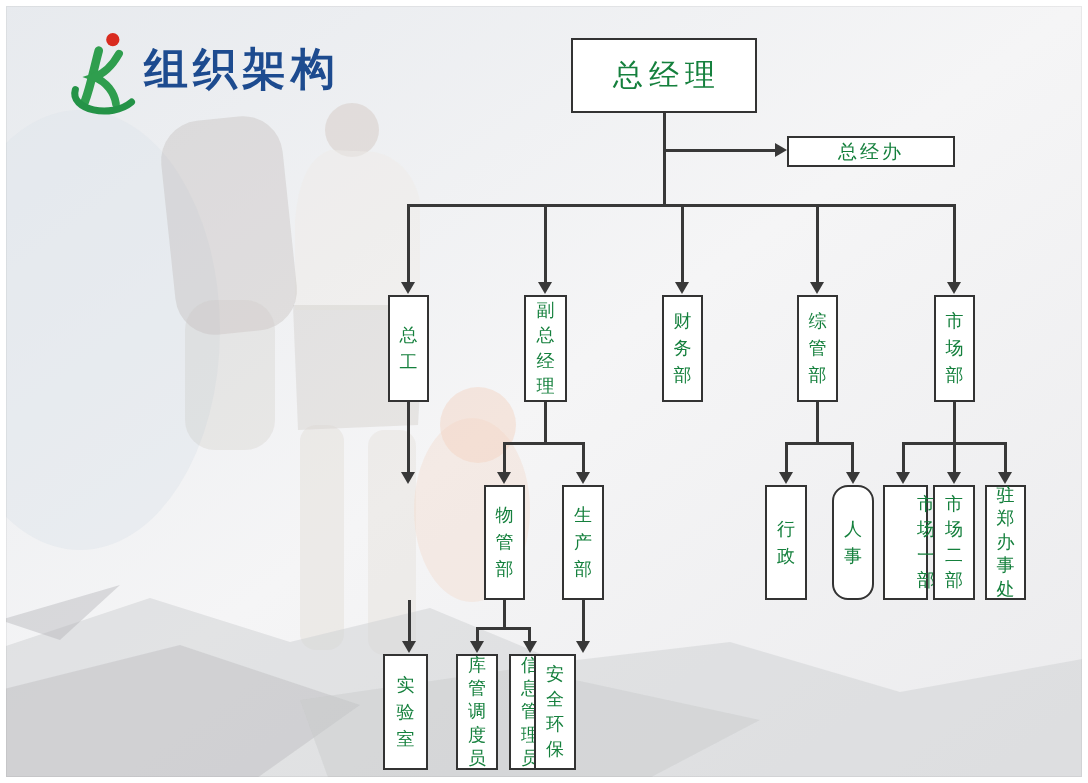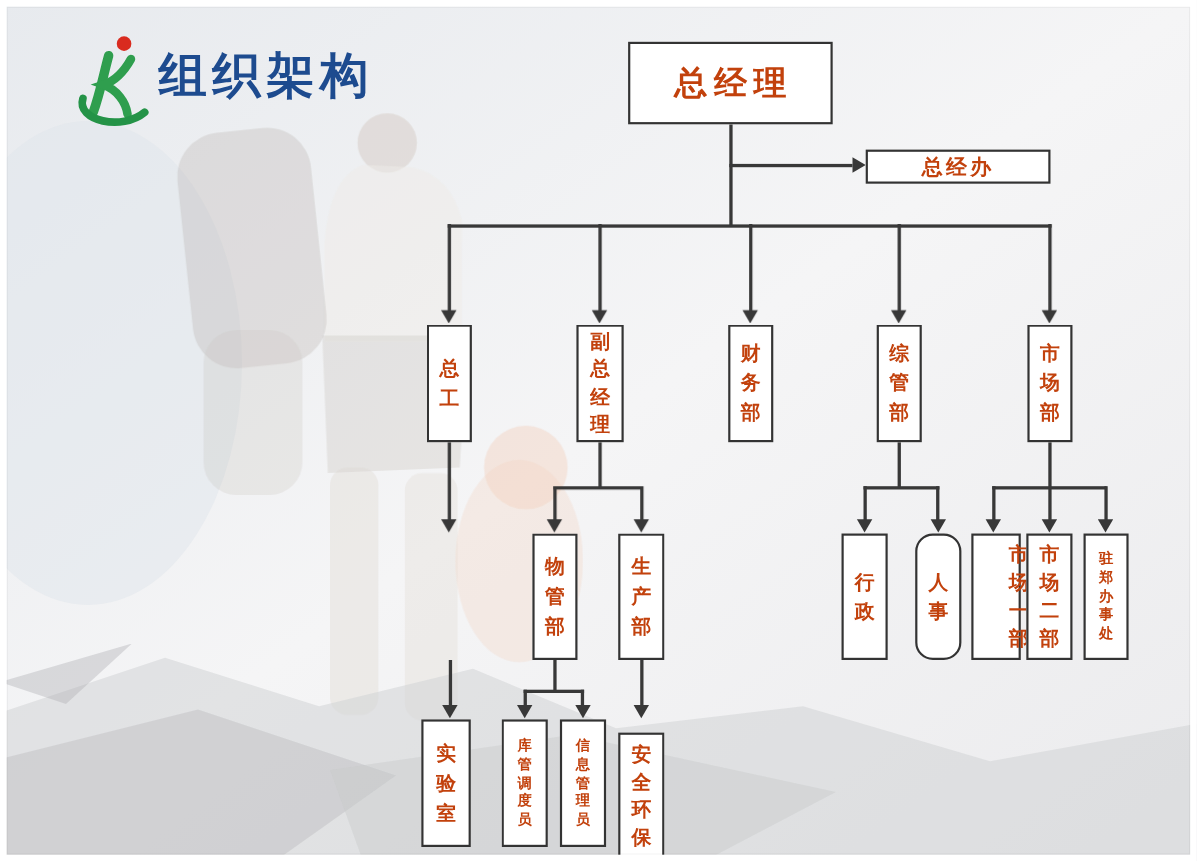--- a/index.html
+++ b/index.html
@@ -9,24 +9,24 @@
   .bg{position:absolute;left:0;top:0;z-index:0;}
   .frame{position:absolute;inset:0;border:6px solid #ffffff;z-index:40;pointer-events:none;
          box-shadow:inset 0 0 0 1px rgba(0,0,0,0.05);}
   
   .logo{position:absolute;left:66px;top:30px;width:78px;height:88px;z-index:5;}
   .title{position:absolute;left:144px;top:40px;z-index:5;font-size:44px;font-weight:800;
          color:#1d4b8f;letter-spacing:5px;white-space:nowrap;}
   
   .box{position:absolute;background:#fff;border:2.5px solid #333;box-sizing:border-box;
        display:flex;align-items:center;justify-content:center;z-index:3;
-       color:#c2410c;font-weight:700;}
+       color:#15803d;font-weight:400;}
   .vt{width:1.15em;word-break:break-all;text-align:center;font-size:18px;line-height:1.5;}
   .lh4{line-height:1.4;}
-  .lh5{font-size:13px;line-height:1.3;}
+  .lh5{font-size:18px;line-height:1.3;}
   #b-gm{left:571px;top:38px;width:186px;height:75px;font-size:30px;letter-spacing:6px;text-indent:6px;}
   #b-gmo{left:787px;top:136px;width:168px;height:31px;font-size:19px;letter-spacing:3px;}
   .r2{top:295px;height:107px;}
   #b-zg{left:388px;width:41px;}
   #b-vgm{left:524px;width:43px;}
   #b-cw{left:662px;width:41px;}
   #b-zh{left:797px;width:41px;}
   #b-sc{left:934px;width:41px;}
   .r3{top:485px;height:115px;}
   #b-js{left:389px;width:41px;}
@@ -34,21 +34,21 @@
   #b-sh{left:562px;width:42px;}
   #b-xz{left:765px;width:42px;}
   #b-rs{left:832px;width:42px;border-radius:16px;}
   #b-s1{left:883px;width:42px;padding-left:41px;}
   #b-s2{left:933px;width:42px;}
   #b-zz{left:985px;width:41px;}
   .r4{top:654px;height:116px;}
   #b-sy{left:383px;width:45px;}
   #b-kg{left:456px;width:42px;}
   #b-xx{left:509px;width:42px;}
-  #b-aq{left:562px;width:42px;margin-top:12px;}
+  #b-aq{left:534px;width:42px;}
   
   .vl{position:absolute;width:2.5px;background:#383838;z-index:2;}
   .hl{position:absolute;height:2.5px;background:#383838;z-index:2;}
   .ad{position:absolute;width:0;height:0;border-left:7px solid transparent;
       border-right:7px solid transparent;border-top:12px solid #383838;z-index:2;}
   .ar{position:absolute;width:0;height:0;border-top:7px solid transparent;
       border-bottom:7px solid transparent;border-left:12px solid #383838;z-index:2;}
 </style>
 </head>
 <body>

